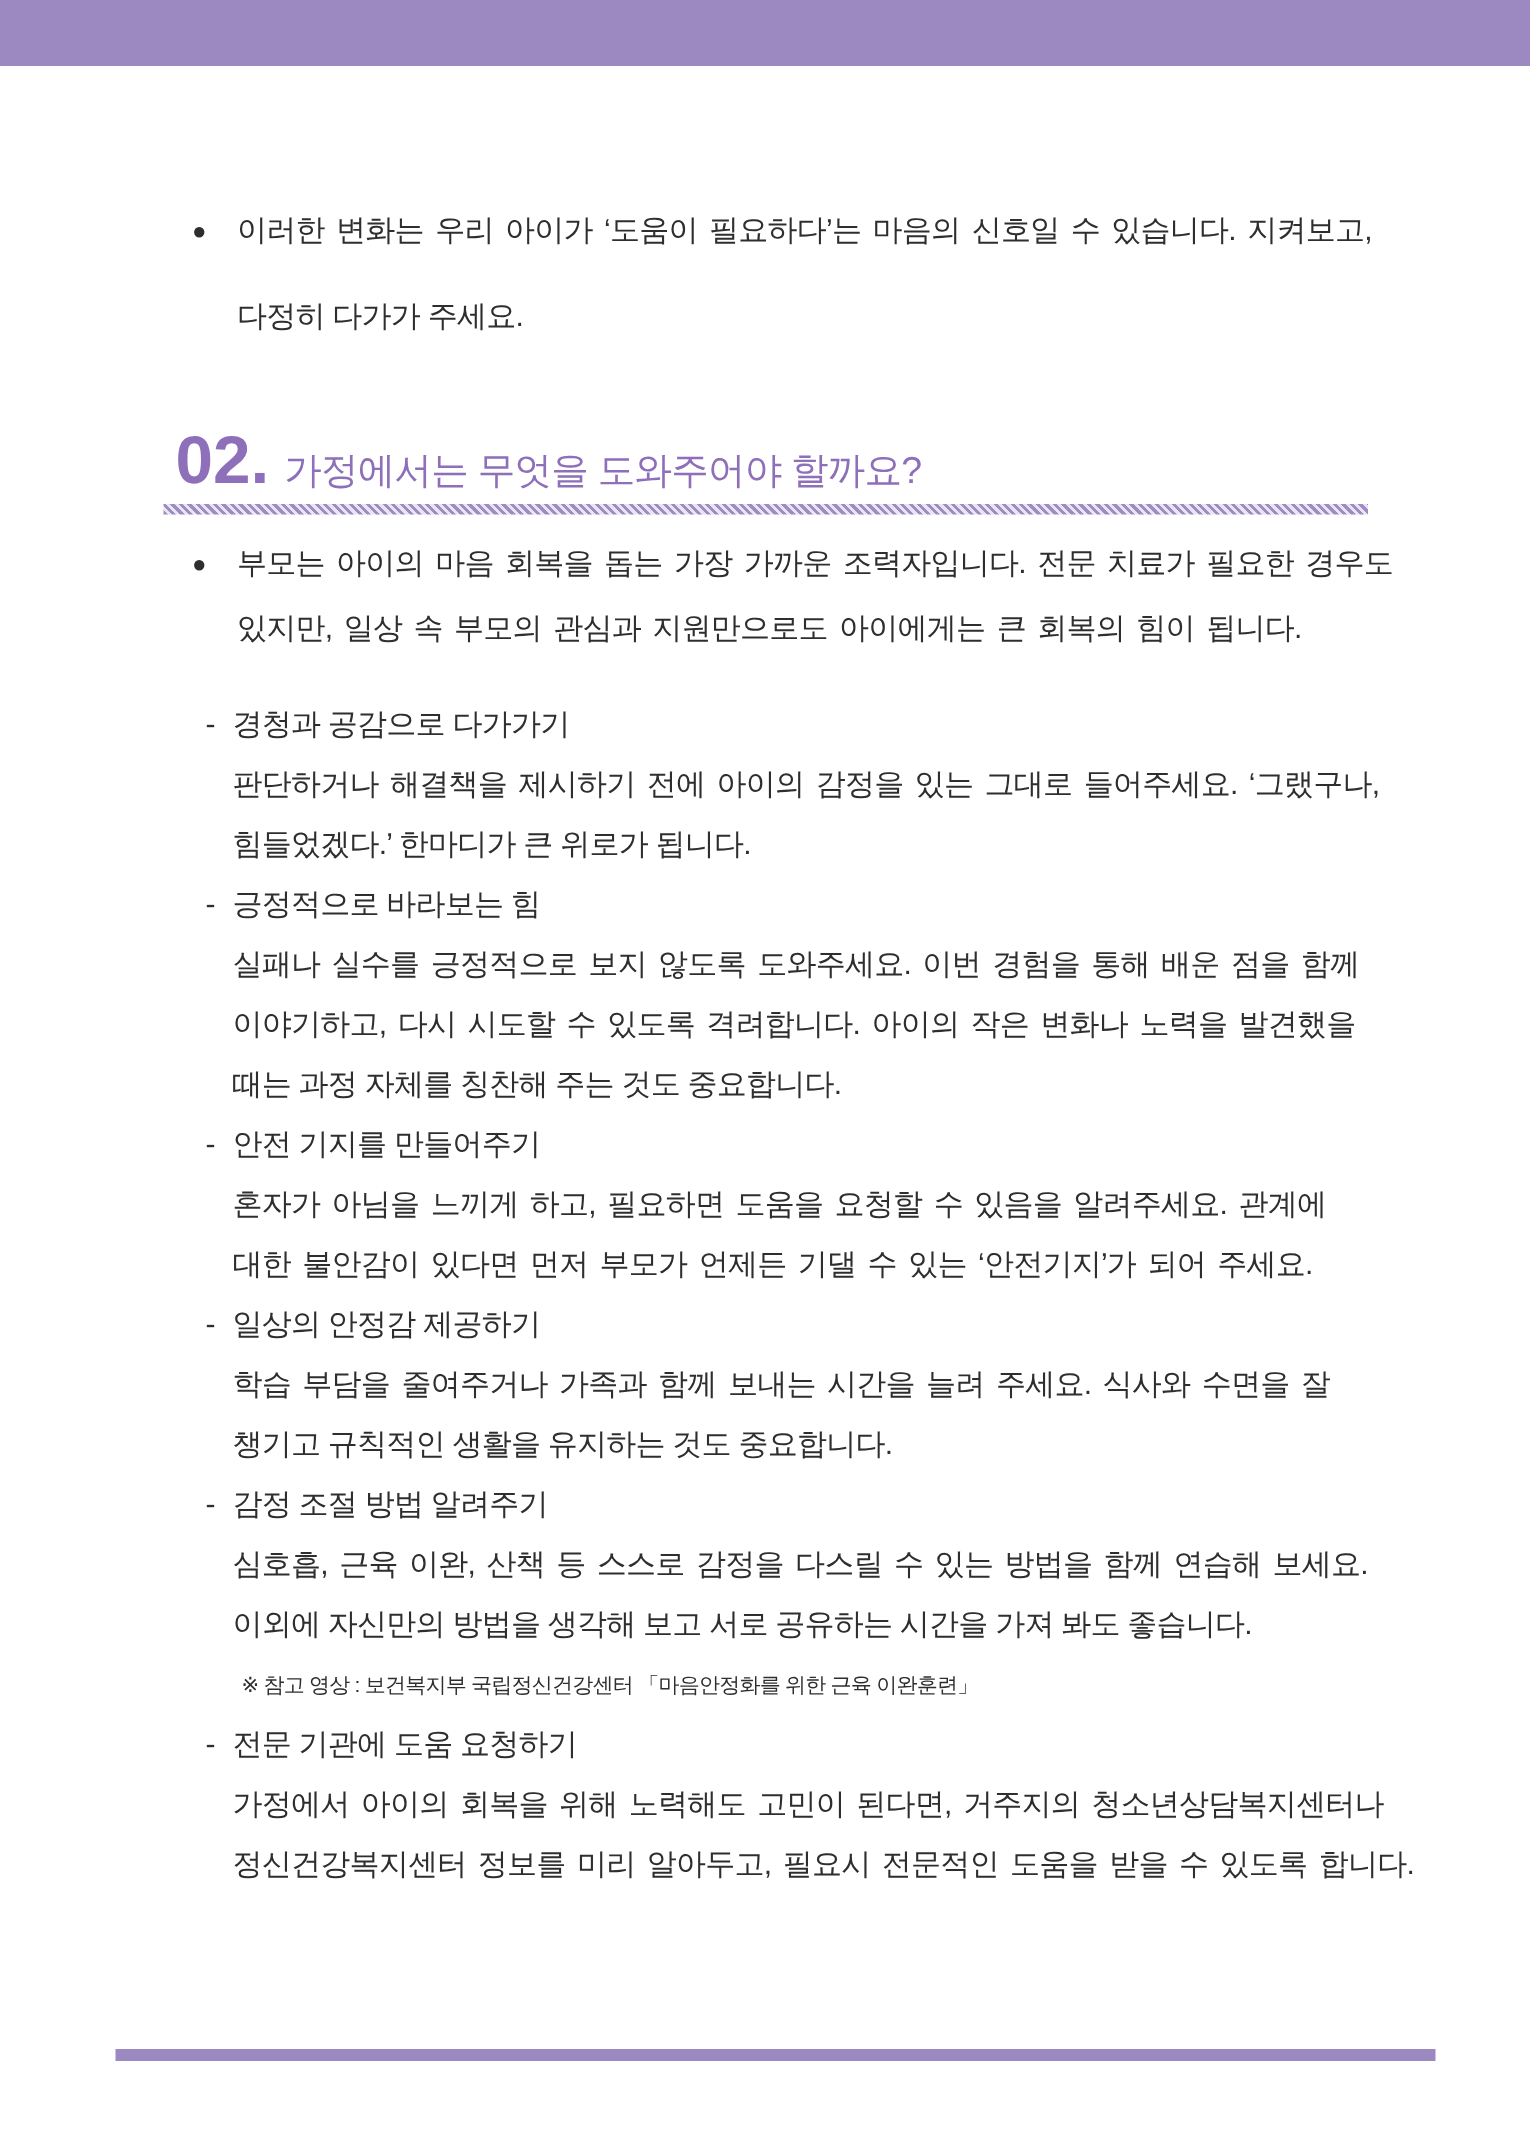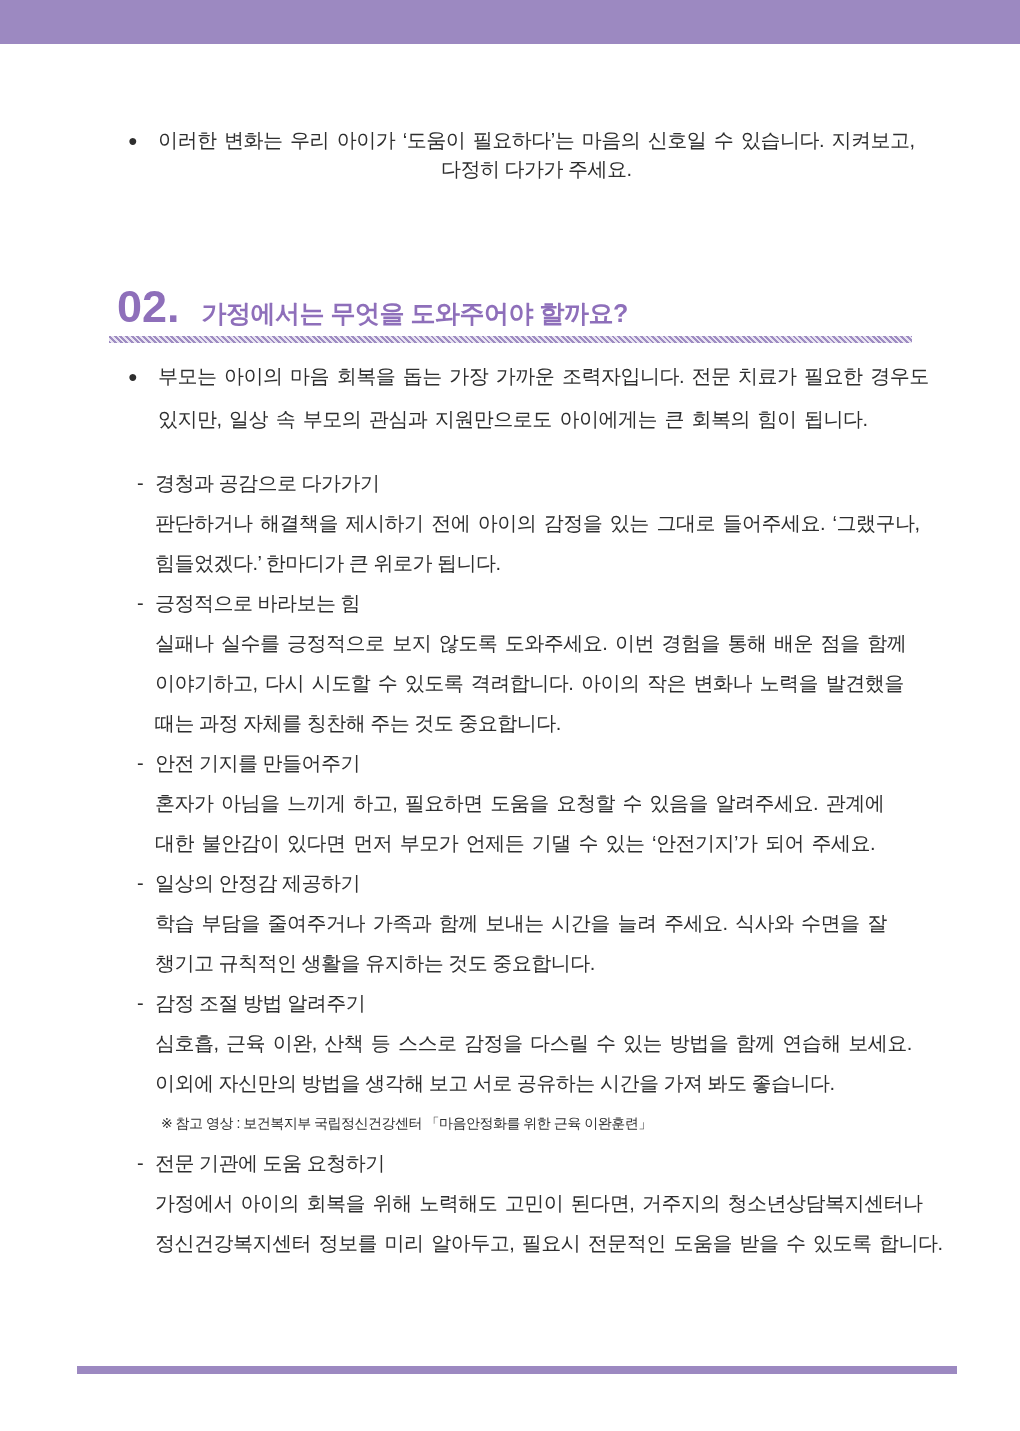--- a/index.html
+++ b/index.html
@@ -7,28 +7,28 @@
     width:1020px;height:1431px;position:relative;overflow:hidden;
     font-family:"Liberation Sans","DejaVu Sans",sans-serif;
     color:#2e2e2e;
   }
   .page{position:absolute;inset:0;width:1020px;height:1431px;background:#ffffff;}
 
   .topbar{position:absolute;left:0;top:0;width:1020px;height:44px;background:#9c89c1;}
 
   
   .intro{position:absolute;left:128px;top:126px;font-size:20px;letter-spacing:-0.5px;}
-  .intro .line{line-height:29px;white-space:nowrap;}
-  .intro .cont{padding-left:30px;text-align:center;}
+  .intro .line{line-height:56px;white-space:nowrap;}
+  .intro .cont{padding-left:30px;}
   .bullet{display:inline-block;width:30px;font-size:16px;vertical-align:1px;}
 
   
   .heading{position:absolute;left:117px;top:281px;display:flex;align-items:baseline;}
   .heading .num{font-size:45px;font-weight:bold;color:#8e6fba;letter-spacing:0;}
-  .heading .htitle{font-size:25px;font-weight:bold;color:#8e6fba;margin-left:22px;letter-spacing:-0.5px;}
+  .heading .htitle{font-size:25px;font-weight:normal;color:#8e6fba;margin-left:10px;letter-spacing:-0.5px;}
 
   
   .rule{
     position:absolute;left:109px;top:336px;width:803px;height:7px;
     background-image:
       repeating-linear-gradient(45deg,#9e8cc2 0,#9e8cc2 2px,#e9e4f2 2px,#e9e4f2 4px);
   }
 
   
   .lead{position:absolute;left:128px;top:355px;font-size:20px;letter-spacing:-0.5px;}

